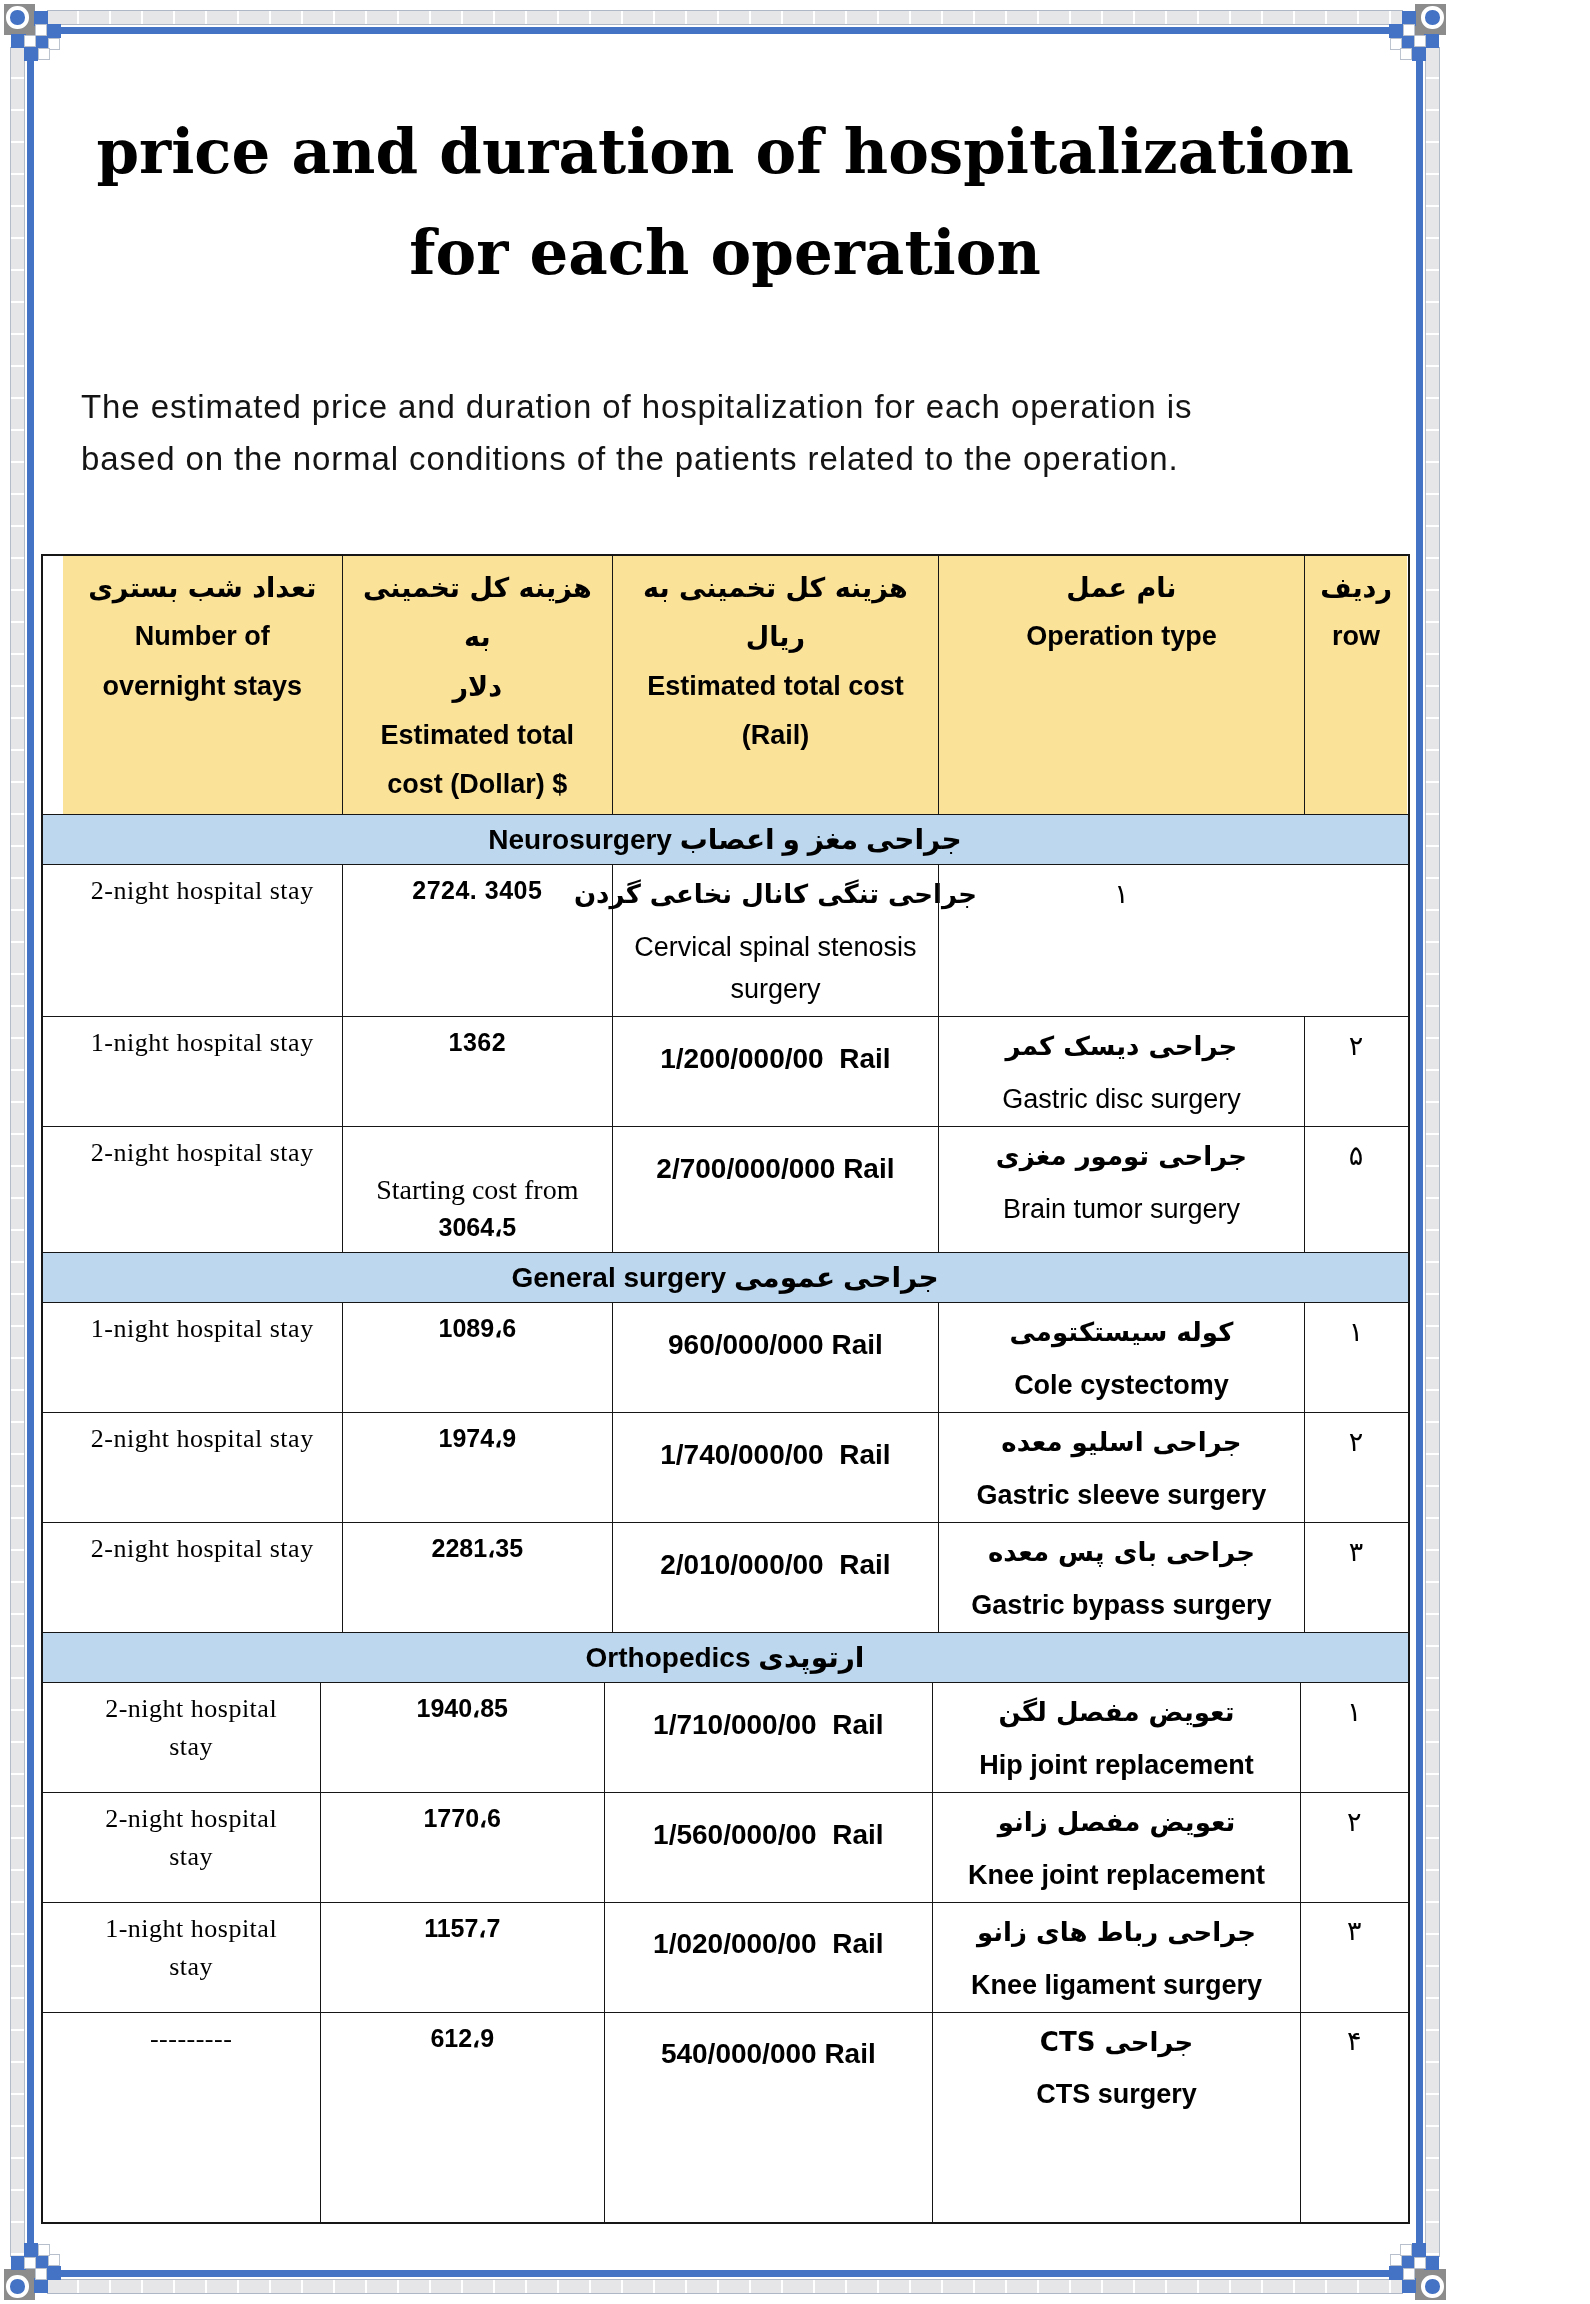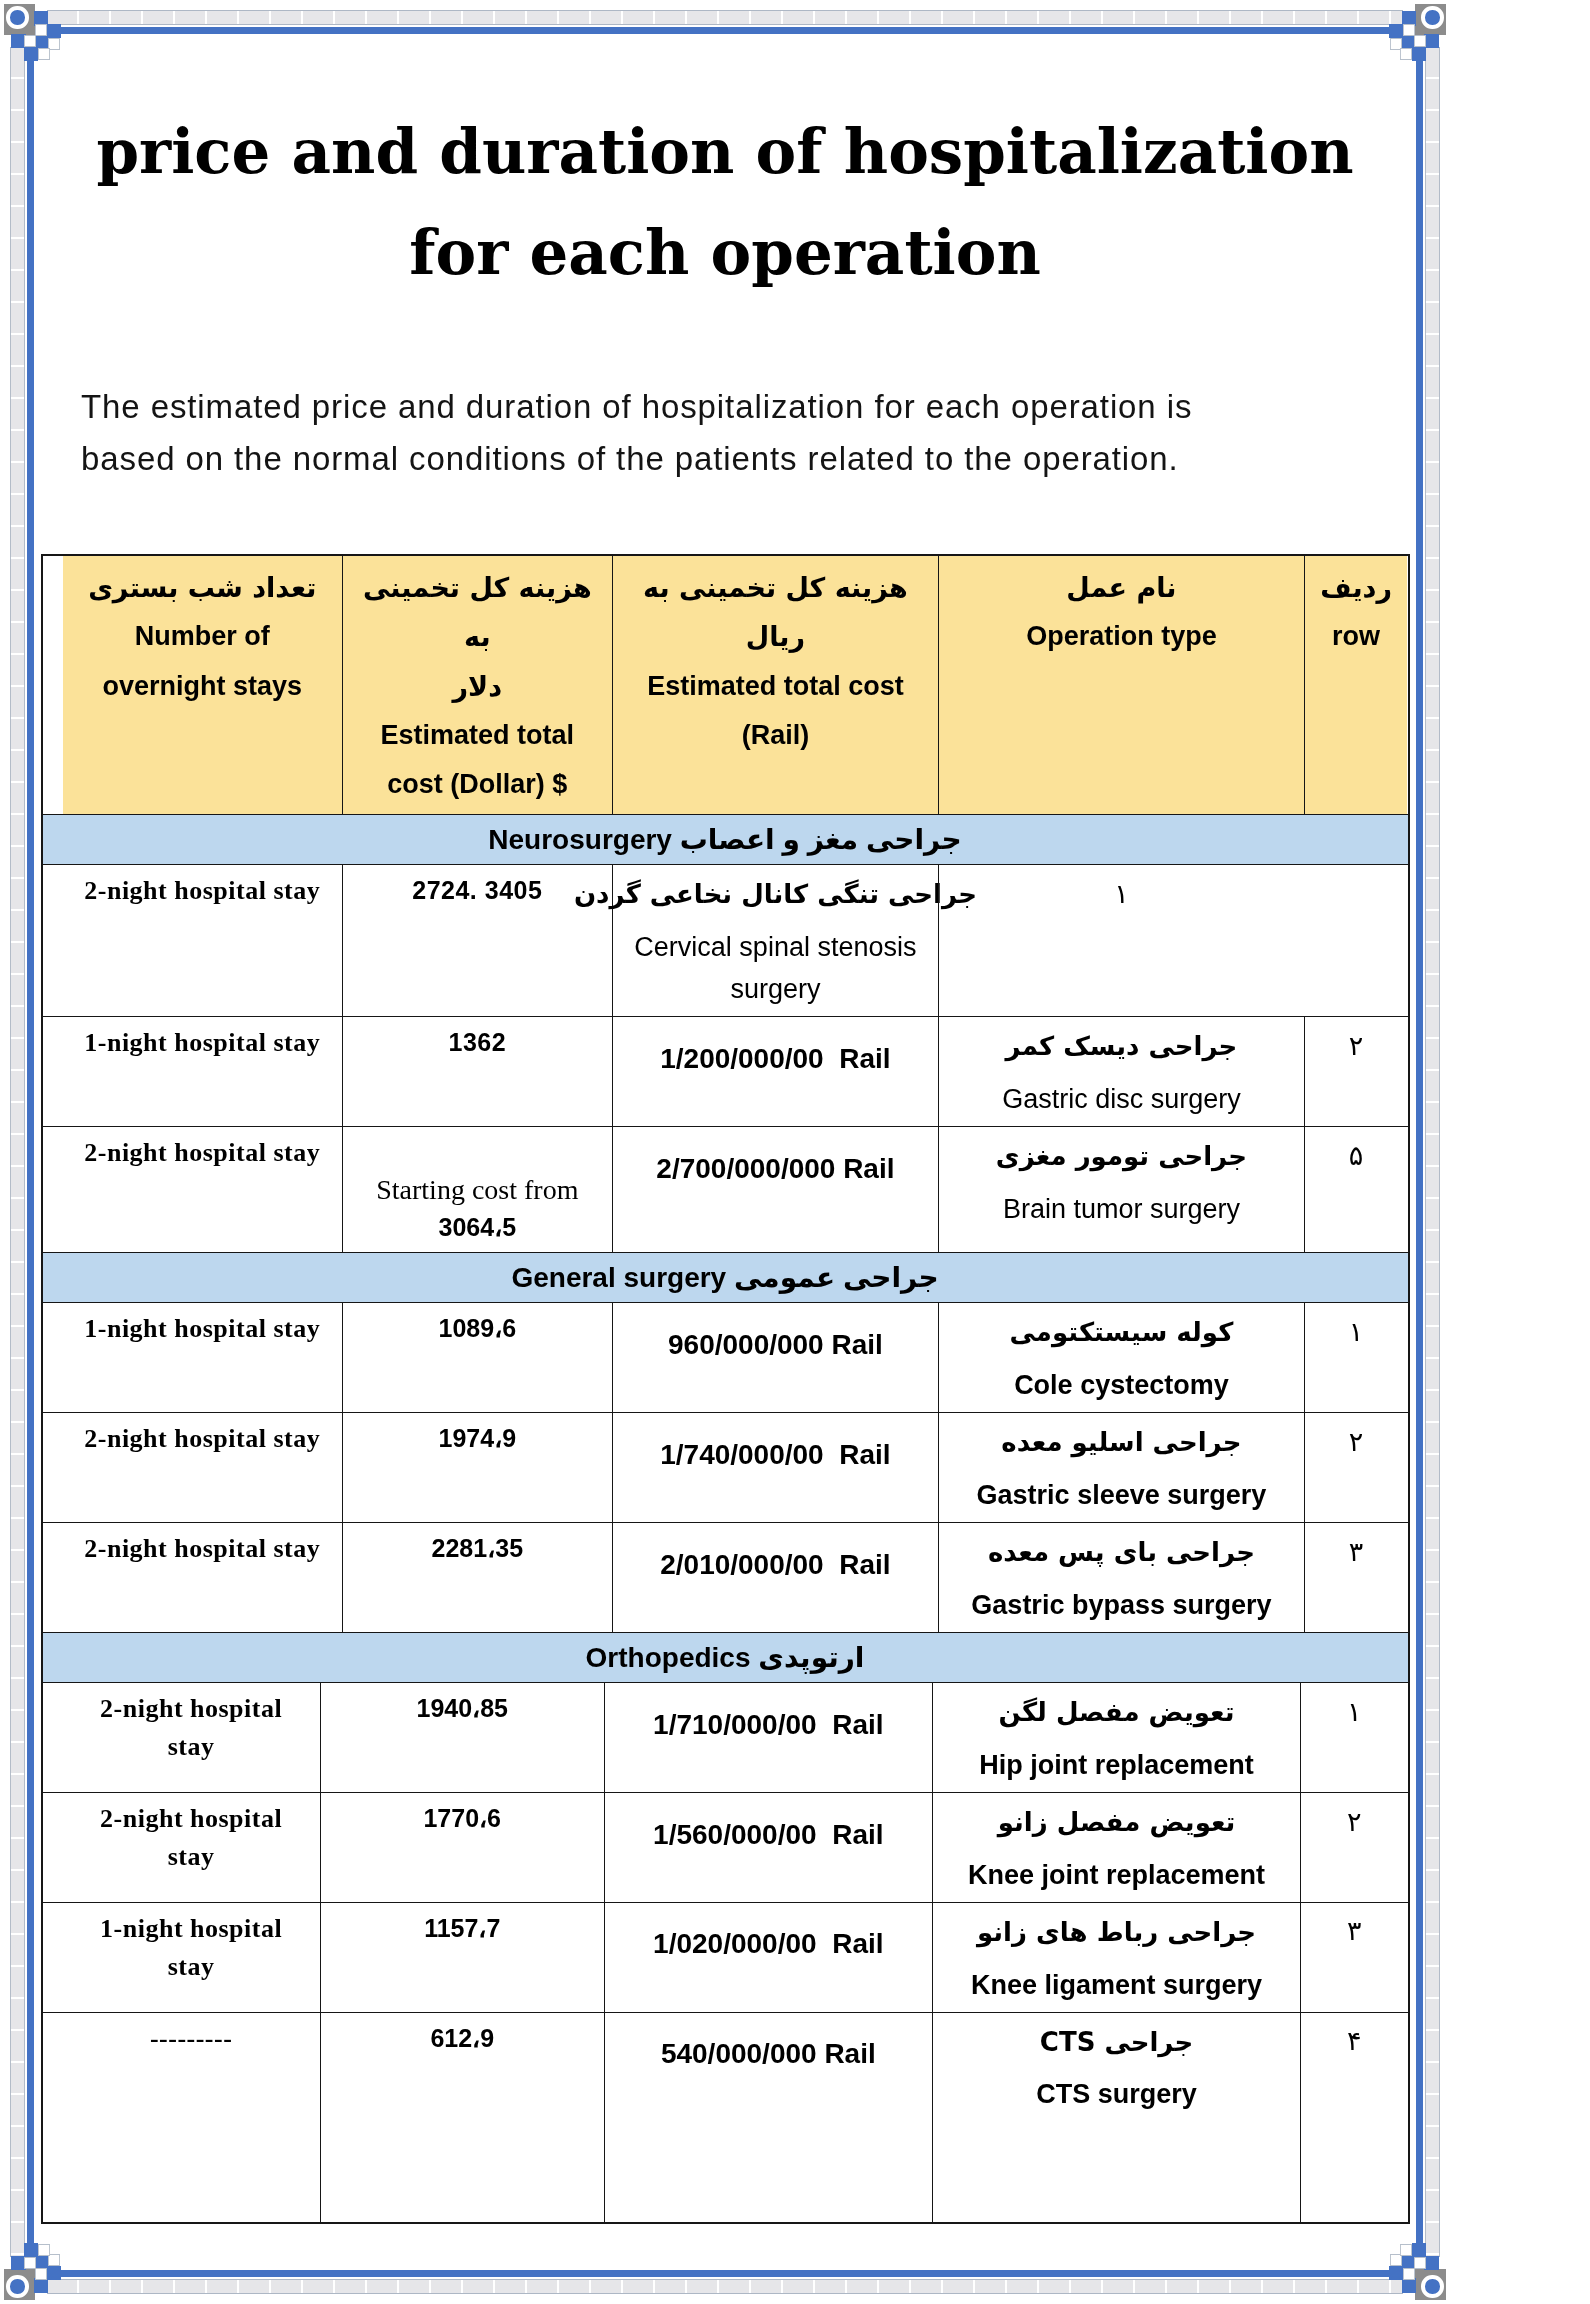--- a/index.html
+++ b/index.html
@@ -59,21 +59,21 @@
   .thead{min-height:194px;}
   .thead .cell{background:#fbe299;}
   .thead .ln{line-height:1.82;font-size:27px;font-weight:700;}
   .thead .ln.fa{font-family:"DejaVu Sans",sans-serif;}
   .thead .ln.en{font-family:"Liberation Sans",sans-serif;}
   .band{border-top:1.8px solid #161616;background:#bdd7ee;min-height:49px;display:flex;
         align-items:center;justify-content:center;font-weight:700;font-size:28px;
         font-family:"Liberation Sans","DejaVu Sans",sans-serif;}
   .drow{min-height:94px;}
   .drow.last-row{min-height:209px;}
-  .stays .ln{font-family:"Liberation Serif",serif;font-size:26px;line-height:1.45;letter-spacing:0.5px;font-weight:bold;}
+  .stays .ln{font-family:"Liberation Serif",serif;font-size:26px;line-height:1.45;letter-spacing:0.5px;}
   .dollar .ln.num{font-family:"Liberation Sans",sans-serif;font-weight:700;font-size:25px;
                   letter-spacing:0.5px;line-height:1.5;}
   .dollar .ln.from{font-family:"Liberation Serif",serif;font-size:28px;margin-top:36px;line-height:1.4;}
   .rail{font-weight:700;font-size:28px;white-space:pre-wrap;line-height:1.4;padding-top:10.8px;}
   .op .fa{font-family:"DejaVu Sans",sans-serif;font-weight:700;font-size:26px;line-height:1.75;white-space:nowrap;}
   .op .en{font-family:"Liberation Sans",sans-serif;font-weight:700;font-size:27px;line-height:1.55;margin-top:9px;}
   .trow.sec-0 .op .en{font-weight:400;}
   .rownum{font-family:"DejaVu Sans",sans-serif;font-size:27px;padding-top:12.6px;}
 </style>
 </head>

